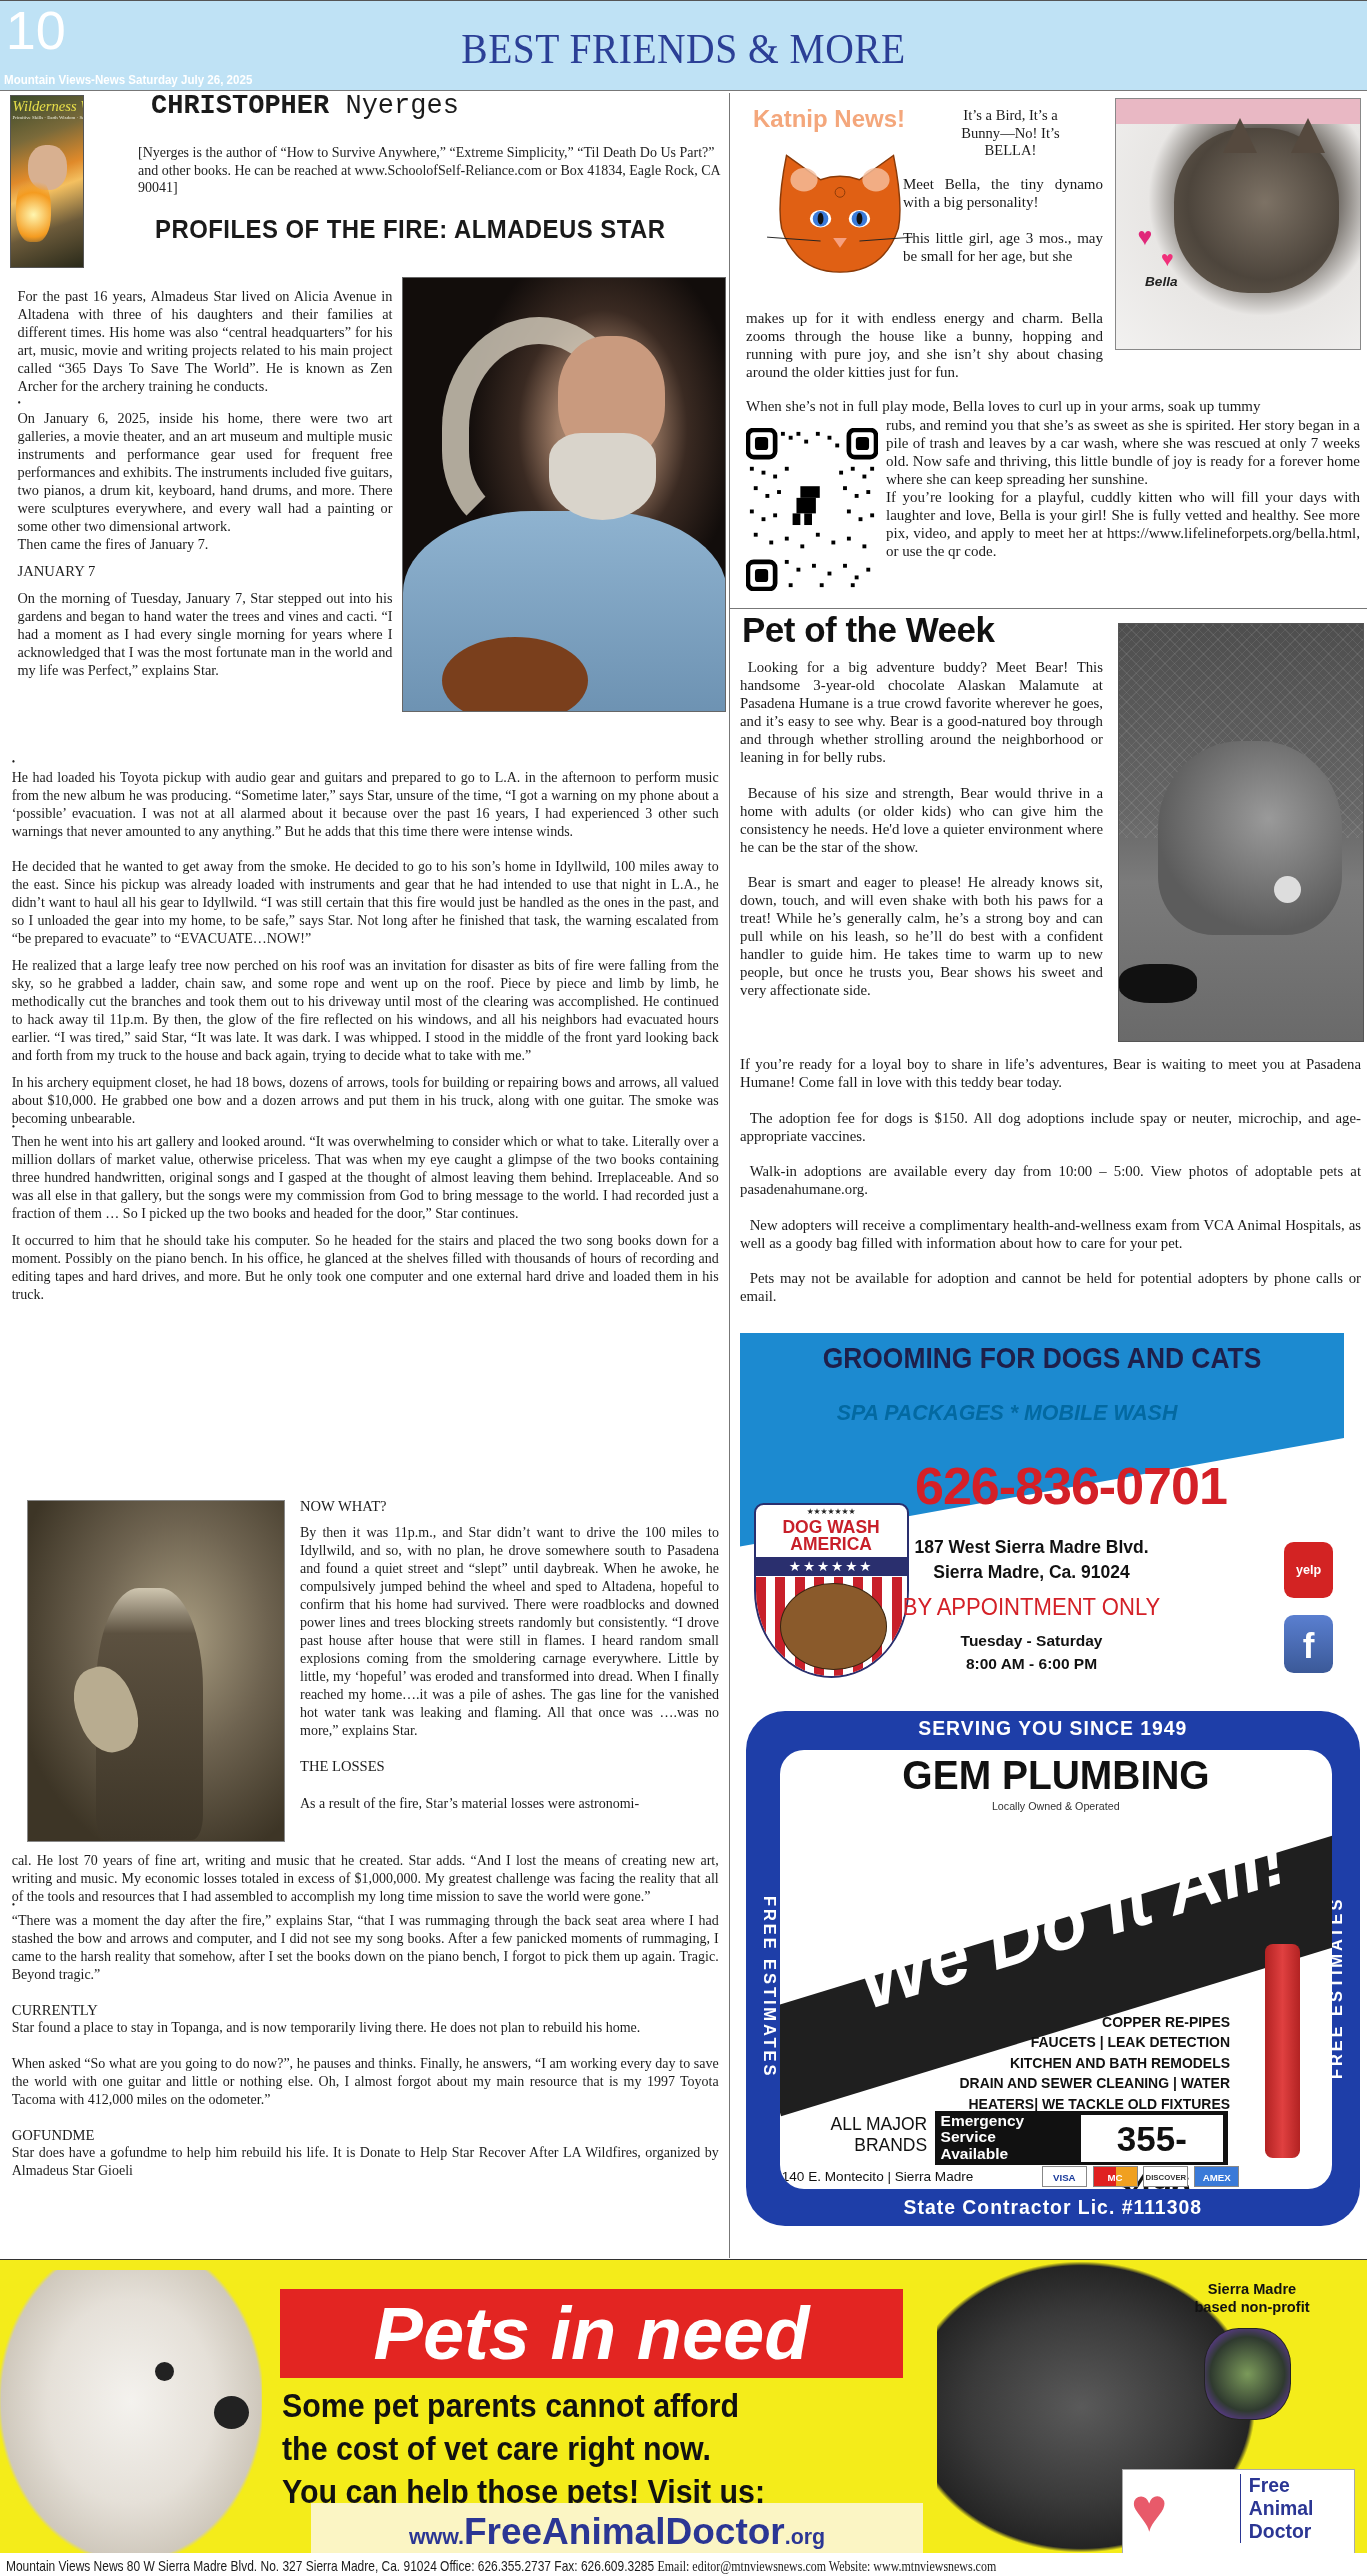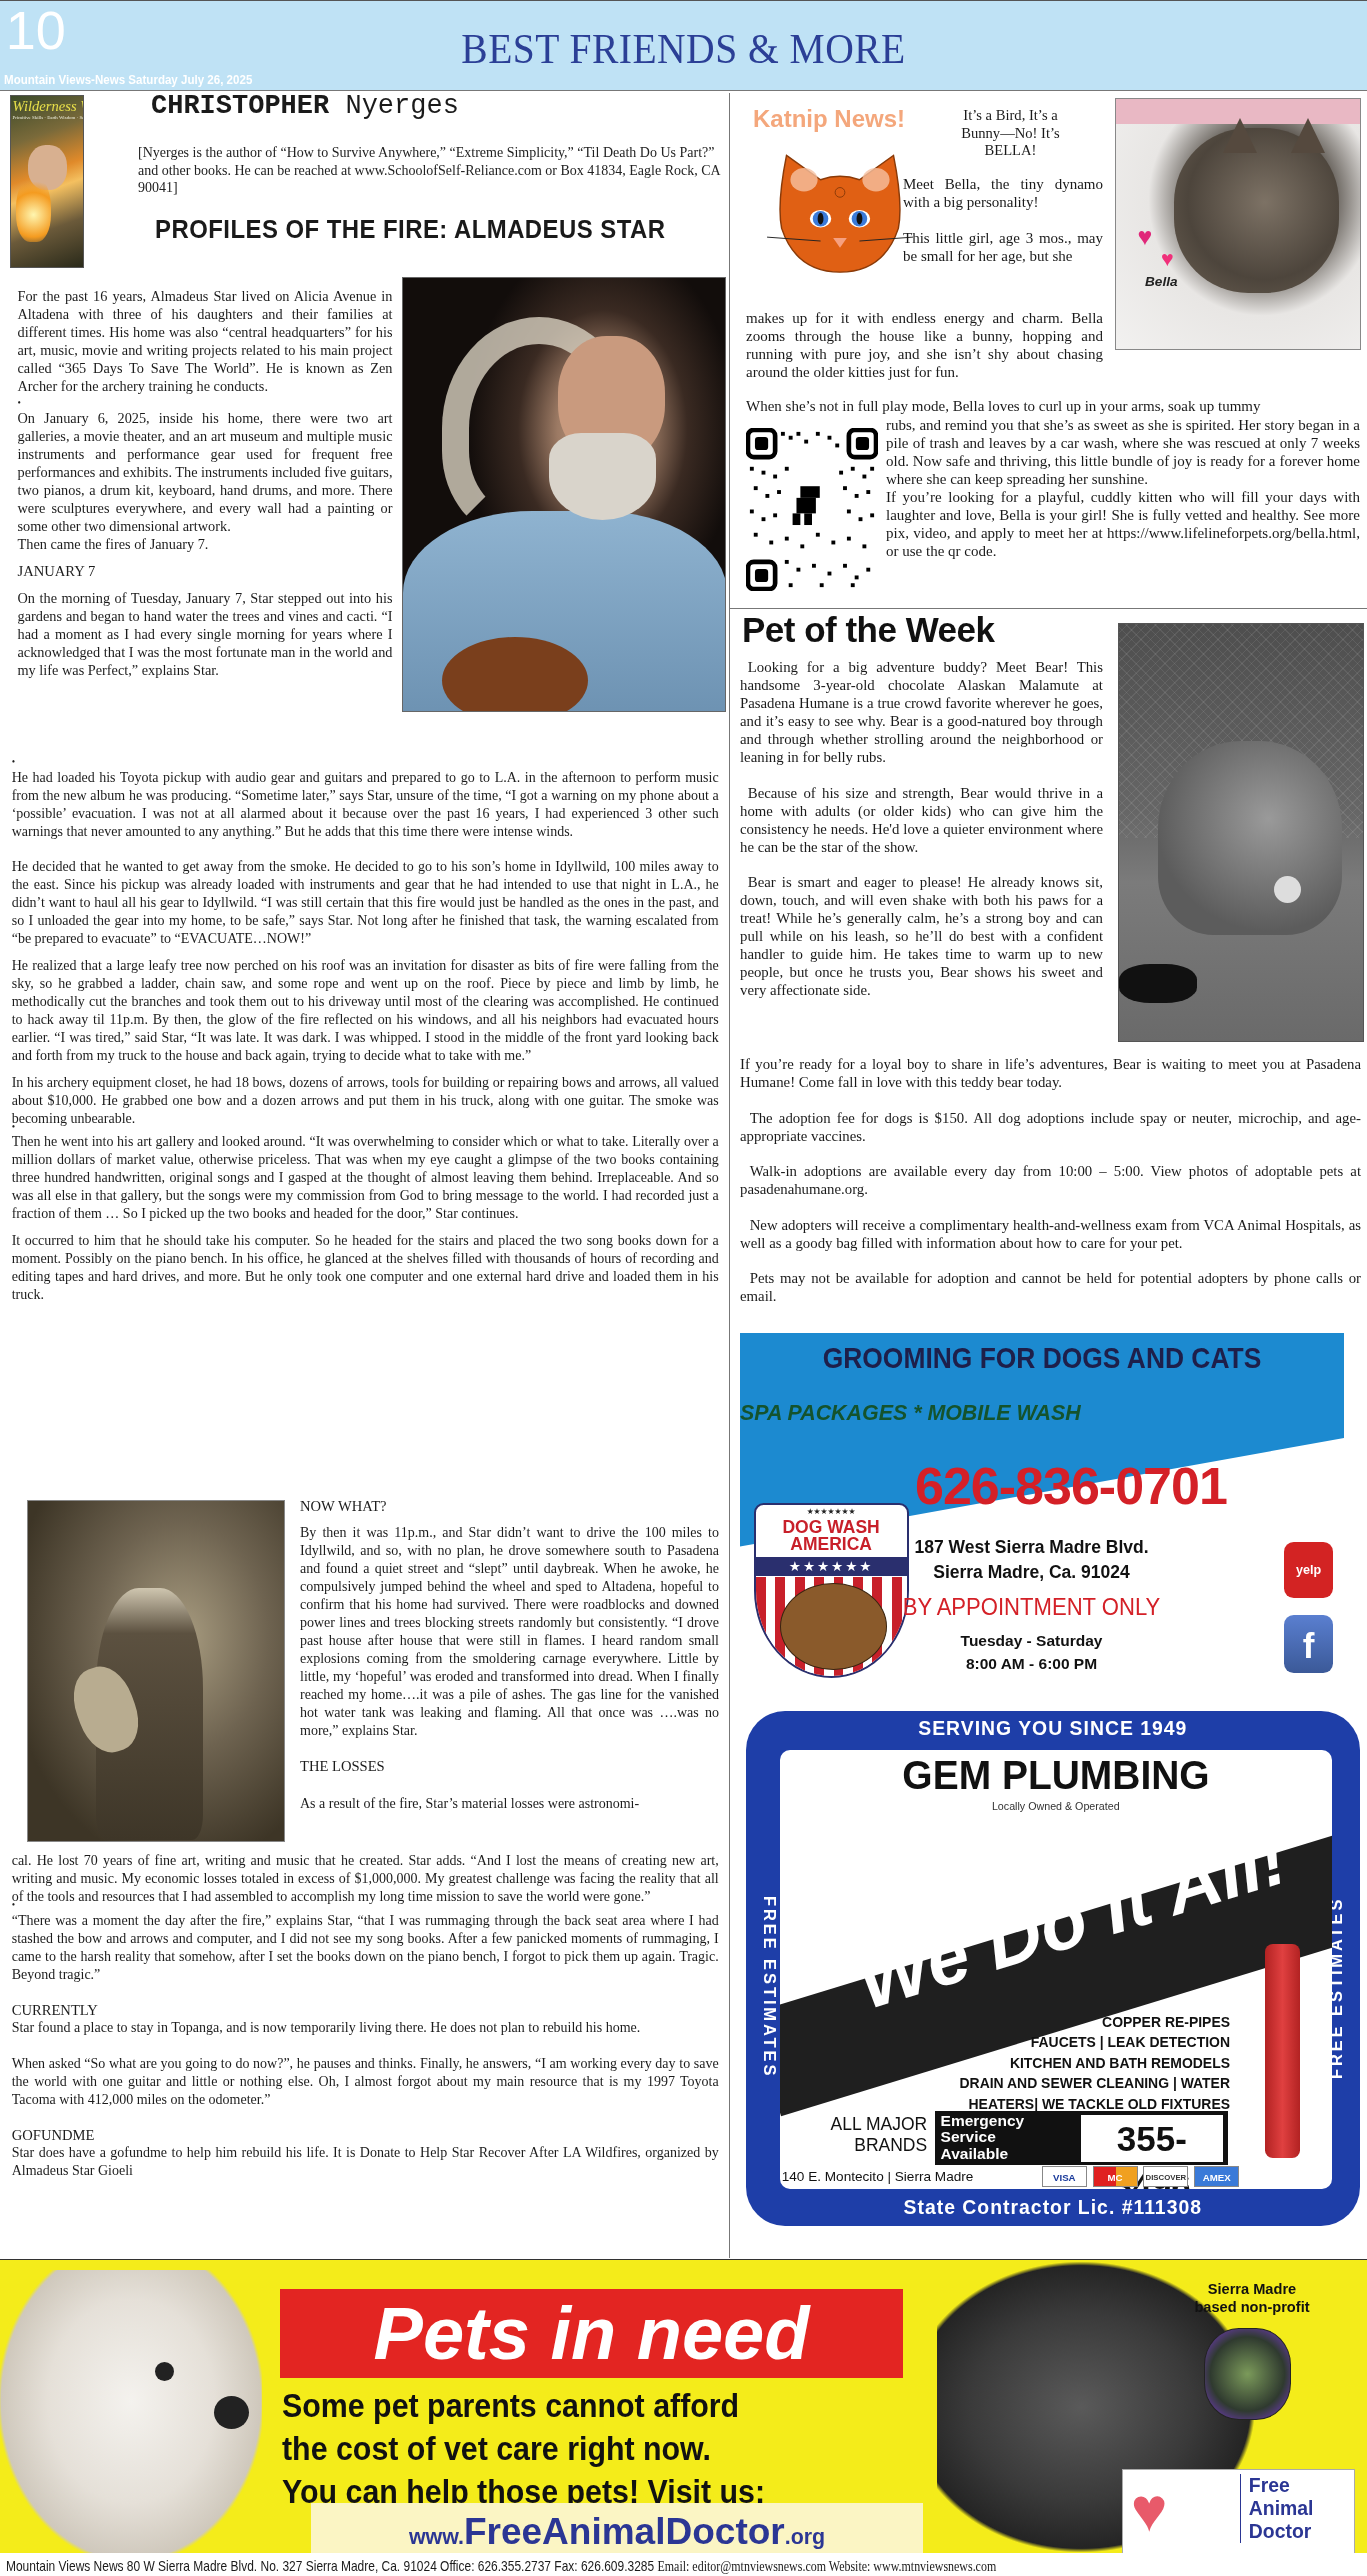--- a/index.html
+++ b/index.html
@@ -76,38 +76,38 @@
   .dog-photo .ball { position: absolute; left: 155px; top: 252px; width: 27px; height: 27px; border-radius: 50%; background: #ddd; }
   .dog-photo .shoe { position: absolute; left: 0; top: 340px; width: 78px; height: 39px; border-radius: 40%; background: #111; }
   .potw-text-2 { left: 740px; top: 1055px; width: 621px; font-size: 14.8px; line-height: 18px; text-align: justify; }
   .potw-text-2 p { margin-bottom: 17.5px; }
   .potw-text-2 p.ind { text-indent: 9.7px; }
 
   
   .groom-ad { left: 740px; top: 1333px; width: 604px; height: 350px; background: #fff; overflow: hidden; }
   .groom-ad .blue { position: absolute; left: 0; top: 0; width: 604px; height: 350px; background: #1c8ad0; clip-path: polygon(0 0, 100% 0, 100% 30%, 0 61%); }
   .groom-ad .g-title { position: absolute; left: 0; top: 7.8px; width: 604px; text-align: center; font-family: "Liberation Sans", sans-serif; font-weight: bold; font-size: 30px; color: #1e1f4a; transform: scaleX(0.88); }
-  .groom-ad .g-sub { position: absolute; left: 0; top: 68px; width: 534px; font-family: "Liberation Sans", sans-serif; font-weight: bold; font-style: italic; font-size: 21.4px; color: #14532d; }
+  .groom-ad .g-sub { position: absolute; left: 0; top: 68px; width: 534px; text-align: center; font-family: "Liberation Sans", sans-serif; font-weight: bold; font-style: italic; font-size: 21.4px; color: #0369a1; }
   .groom-ad .g-phone { position: absolute; left: 175px; top: 123px; font-family: "Liberation Sans", sans-serif; font-weight: bold; font-size: 52px; color: #d42027; letter-spacing: -1px; }
   .groom-ad .g-addr { position: absolute; left: 146px; top: 202px; width: 291px; text-align: center; font-family: "Liberation Sans", sans-serif; font-weight: bold; font-size: 17.5px; line-height: 25px; color: #111; }
   .groom-ad .g-appt { position: absolute; left: 146px; top: 260px; width: 291px; text-align: center; font-family: "Liberation Sans", sans-serif; font-size: 24px; color: #d42027; transform: scaleX(0.92); }
   .groom-ad .g-days { position: absolute; left: 146px; top: 296px; width: 291px; text-align: center; font-family: "Liberation Sans", sans-serif; font-weight: bold; font-size: 15.5px; line-height: 23px; color: #111; }
   .groom-ad .shield { position: absolute; left: 13.6px; top: 170px; width: 155px; height: 175px; background: #fff; border: 2.9px solid #2a2f6e; border-radius: 9.7px 9.7px 50% 50%; overflow: hidden; }
   .shield .stars-top { position: absolute; top: 1.9px; left: 0; width: 100%; text-align: center; font-size: 7.8px; color: #222; }
   .shield .dwa { position: absolute; top: 13.6px; left: 0; width: 100%; text-align: center; font-family: "Liberation Sans", sans-serif; font-weight: bold; font-size: 17.5px; line-height: 17.5px; color: #c8202a; }
   .shield .band { position: absolute; top: 52px; left: 0; width: 100%; height: 19.4px; background: #2a2f6e; color: #fff; font-size: 13.6px; text-align: center; line-height: 19.4px; letter-spacing: 1.9px; }
   .shield .stripes { position: absolute; top: 72px; left: 0; width: 100%; height: 107px; background: repeating-linear-gradient(90deg, #c8202a 0 9.7px, #fff 9.7px 19.4px); }
   .shield .dog { position: absolute; top: 78px; left: 24px; width: 107px; height: 87px; border-radius: 50%; background: #8a5a2b; border: 1.9px solid #3a2510; }
   .groom-ad .yelp { position: absolute; left: 544px; top: 209px; width: 49px; height: 56px; border-radius: 9.7px; background: #d32323; color: #fff; font-family: "Liberation Sans", sans-serif; font-weight: bold; font-size: 12.6px; text-align: center; line-height: 56px; }
   .groom-ad .fb { position: absolute; left: 544px; top: 282px; width: 49px; height: 58px; border-radius: 9.7px; background: linear-gradient(180deg, #5a7fd0, #3b5998); color: #fff; font-family: "Liberation Sans", sans-serif; font-weight: bold; font-size: 35px; text-align: center; line-height: 62px; }
 
   
   .plumb-ad { left: 740px; top: 1711px; width: 621px; height: 522px; background: #fff; }
   .plumb-frame { position: absolute; left: 5.8px; top: 0; width: 614px; height: 515px; background: #1e3ea8; border-radius: 39px; }
-  .plumb-inner { position: absolute; left: 34px; top: 39px; width: 552px; height: 439px; background: #fff; border-radius: 10px; overflow: hidden; }
+  .plumb-inner { position: absolute; left: 34px; top: 39px; width: 552px; height: 439px; background: #fff; border-radius: 24px; overflow: hidden; }
   .plumb-frame .since { position: absolute; top: 5.8px; left: 0; width: 100%; text-align: center; font-family: "Liberation Sans", sans-serif; font-weight: bold; font-size: 19.4px; color: #fff; letter-spacing: 1px; }
   .plumb-frame .lic { position: absolute; top: 485px; left: 0; width: 100%; text-align: center; font-family: "Liberation Sans", sans-serif; font-weight: bold; font-size: 19.4px; color: #fff; letter-spacing: 1px; }
   .plumb-frame .side-l, .plumb-frame .side-r { position: absolute; top: 155px; width: 29px; height: 243px; font-family: "Liberation Sans", sans-serif; font-weight: bold; font-size: 16.5px; color: #fff; letter-spacing: 2.9px; writing-mode: vertical-rl; text-align: center; }
   .plumb-frame .side-l { left: 3.9px; }
   .plumb-frame .side-r { left: 581px; transform: rotate(180deg); }
   .plumb-inner .gem { position: absolute; top: 1.9px; left: 0; width: 100%; text-align: center; font-family: "Liberation Sans", sans-serif; font-weight: bold; font-size: 41px; color: #111; transform: scaleX(0.95); }
   .plumb-inner .local { position: absolute; top: 50px; left: 0; width: 100%; text-align: center; font-family: "Liberation Sans", sans-serif; font-size: 10.7px; color: #333; }
   .plumb-inner .ac { position: absolute; top: 70px; left: 11.7px; width: 320px; font-family: "Liberation Sans", sans-serif; font-size: 18.4px; line-height: 21.4px; color: #111; }
   .plumb-inner .band { position: absolute; left: -29px; top: 165px; width: 660px; height: 107px; background: #1f1f1f; transform: rotate(-17deg); transform-origin: center; }
   .plumb-inner .wedo { position: absolute; left: 39px; top: 126px; width: 505px; text-align: center; font-family: "Liberation Sans", sans-serif; font-weight: bold; font-style: italic; font-size: 76px; color: #fff; transform: rotate(-17deg); }

